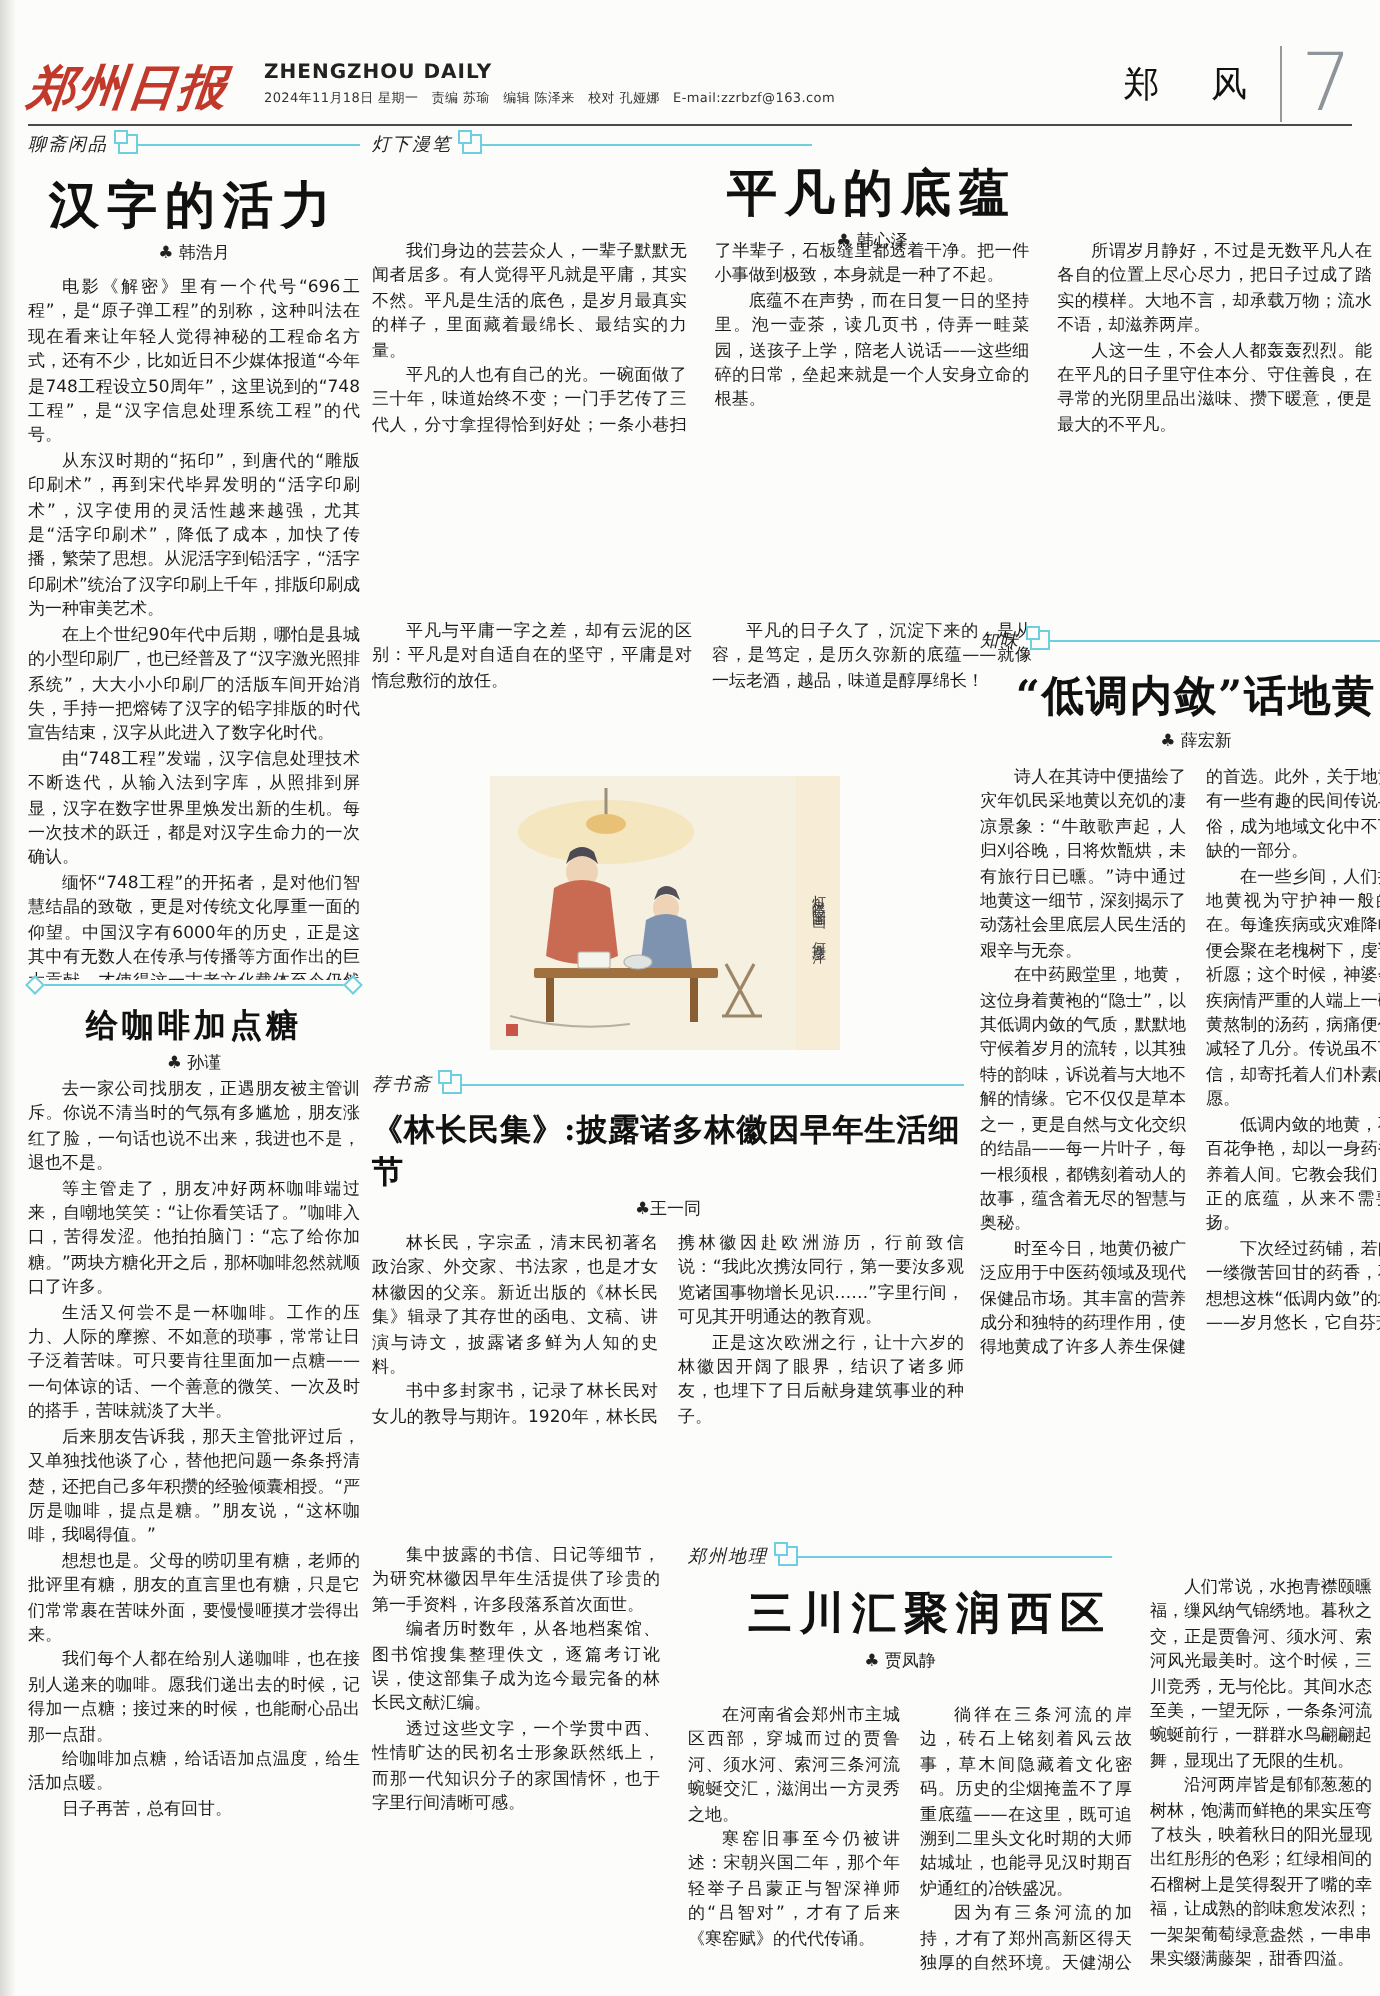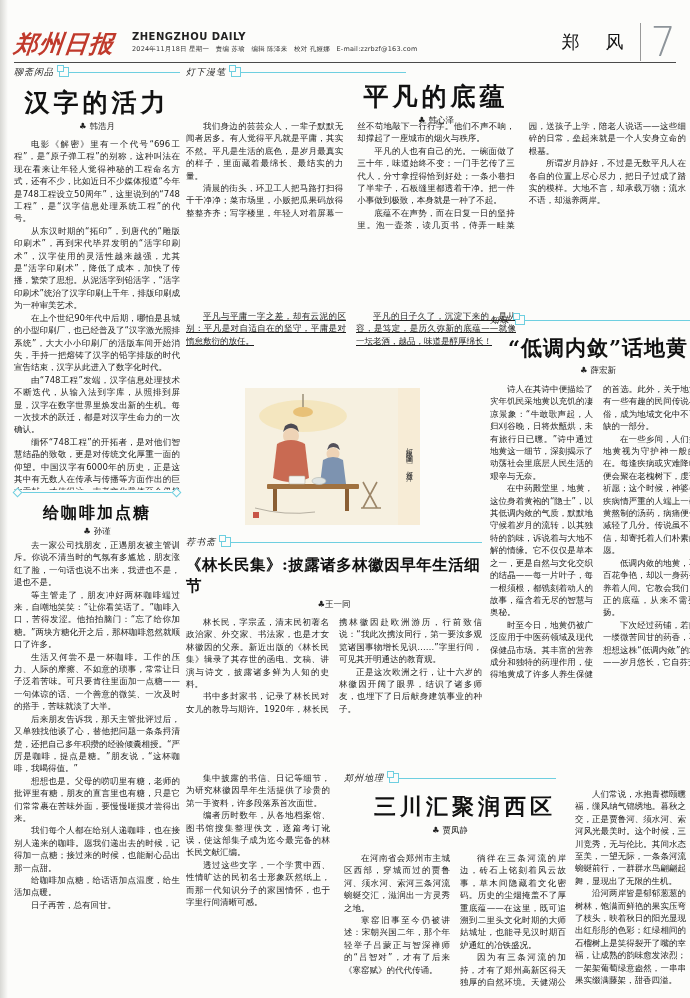--- a/index.html
+++ b/index.html
@@ -117,26 +117,26 @@
     <div class="tagline" style="width:220px;">
       <span class="tagtext">灯下漫笔</span>
       <span class="tagbox"></span>
       <span class="tagrule"></span>
     </div>
     <h1 class="title t-big" style="margin-top:2px;">平凡的底蕴</h1>
     <div class="author">♣ 韩心泽</div>
   </section>
   <div class="body cols3" style="position:absolute;left:186px;top:120px;width:500px;height:188px;">
     <p>我们身边的芸芸众人，一辈子默默无闻者居多。有人觉得平凡就是平庸，其实不然。平凡是生活的底色，是岁月最真实的样子，里面藏着最绵长、最结实的力量。</p>
-    <p>清晨的街头，环卫工人把马路打扫得干干净净；菜市场里，小贩把瓜果码放得整整齐齐；写字楼里，年轻人对着屏幕一丝不苟地敲下一行行字。他们不声不响，却撑起了一座城市的烟火与秩序。</p>
     <p>平凡的人也有自己的光。一碗面做了三十年，味道始终不变；一门手艺传了三代人，分寸拿捏得恰到好处；一条小巷扫了半辈子，石板缝里都透着干净。把一件小事做到极致，本身就是一种了不起。</p>
     <p>底蕴不在声势，而在日复一日的坚持里。泡一壶茶，读几页书，侍弄一畦菜园，送孩子上学，陪老人说话——这些细碎的日常，垒起来就是一个人安身立命的根基。</p>
     <p>所谓岁月静好，不过是无数平凡人在各自的位置上尽心尽力，把日子过成了踏实的模样。大地不言，却承载万物；流水不语，却滋养两岸。</p>
-  </div>
-  <div class="body cols2" style="position:absolute;left:186px;top:310px;width:330px;height:74px;text-decoration:underline;">
+    <p>人这一生，不会人人都轰轰烈烈。能在平凡的日子里守住本分、守住善良，在寻常的光阴里品出滋味、攒下暖意，便是最大的不平凡。</p>
+  </div>
+  <div class="body cols2" style="position:absolute;left:186px;top:310px;width:330px;height:74px;">
     <p>平凡与平庸一字之差，却有云泥的区别：平凡是对自适自在的坚守，平庸是对惰怠敷衍的放任。</p>
     <p>平凡的日子久了，沉淀下来的，是从容，是笃定，是历久弥新的底蕴——就像一坛老酒，越品，味道是醇厚绵长！</p>
   </div>
 
   <section class="art" style="left:470px;top:314px;width:216px;margin-left:20px;">
     <div class="tagline">
       <span class="tagtext">知味</span>
       <span class="tagbox"></span>
       <span class="tagrule"></span>
     </div>

